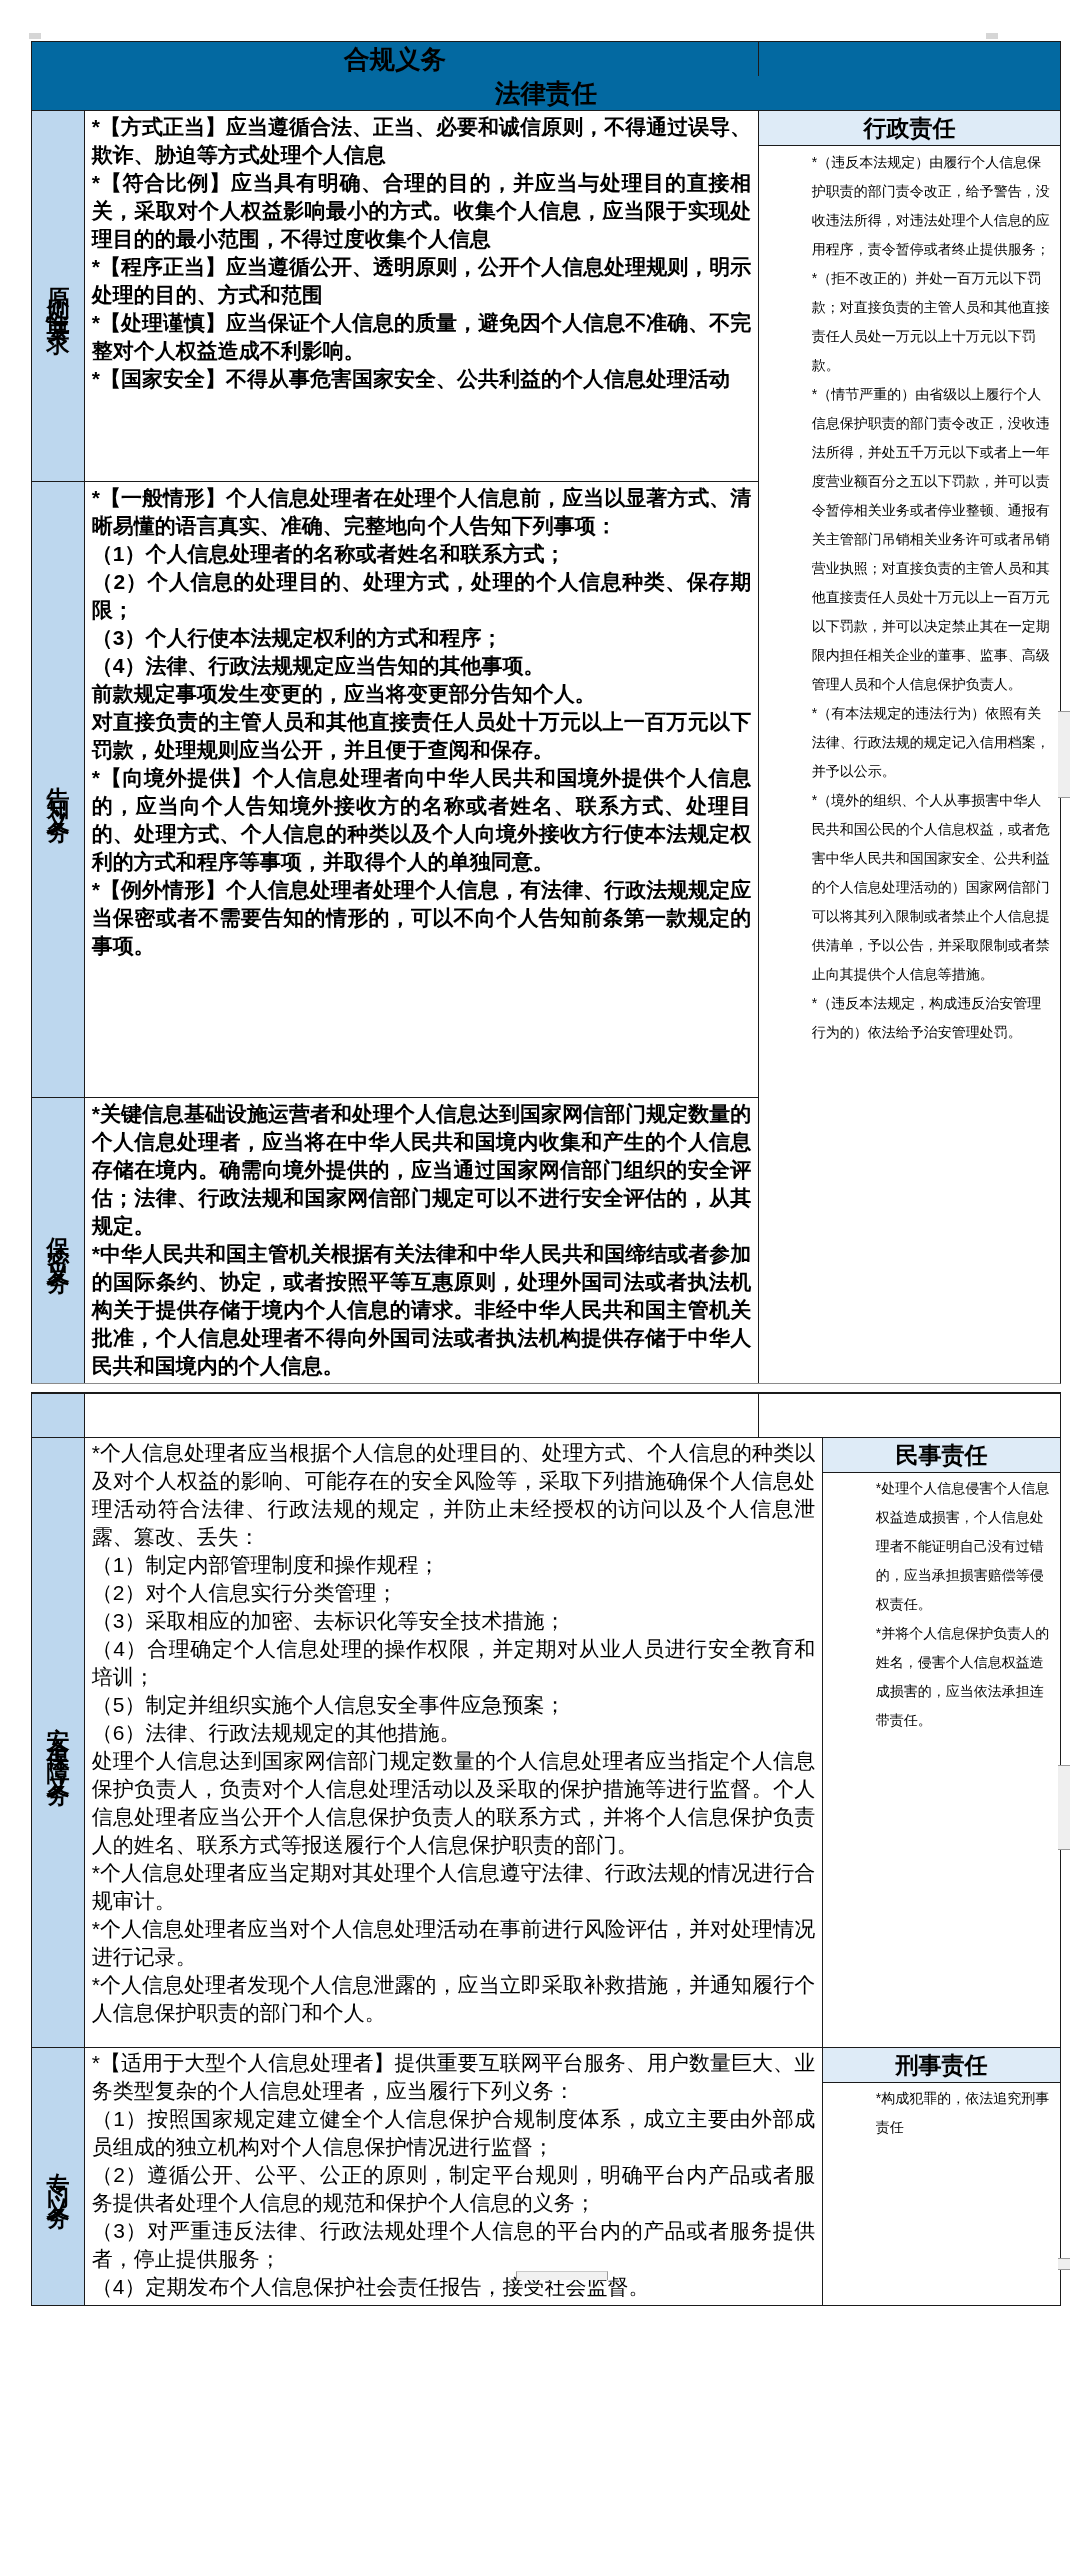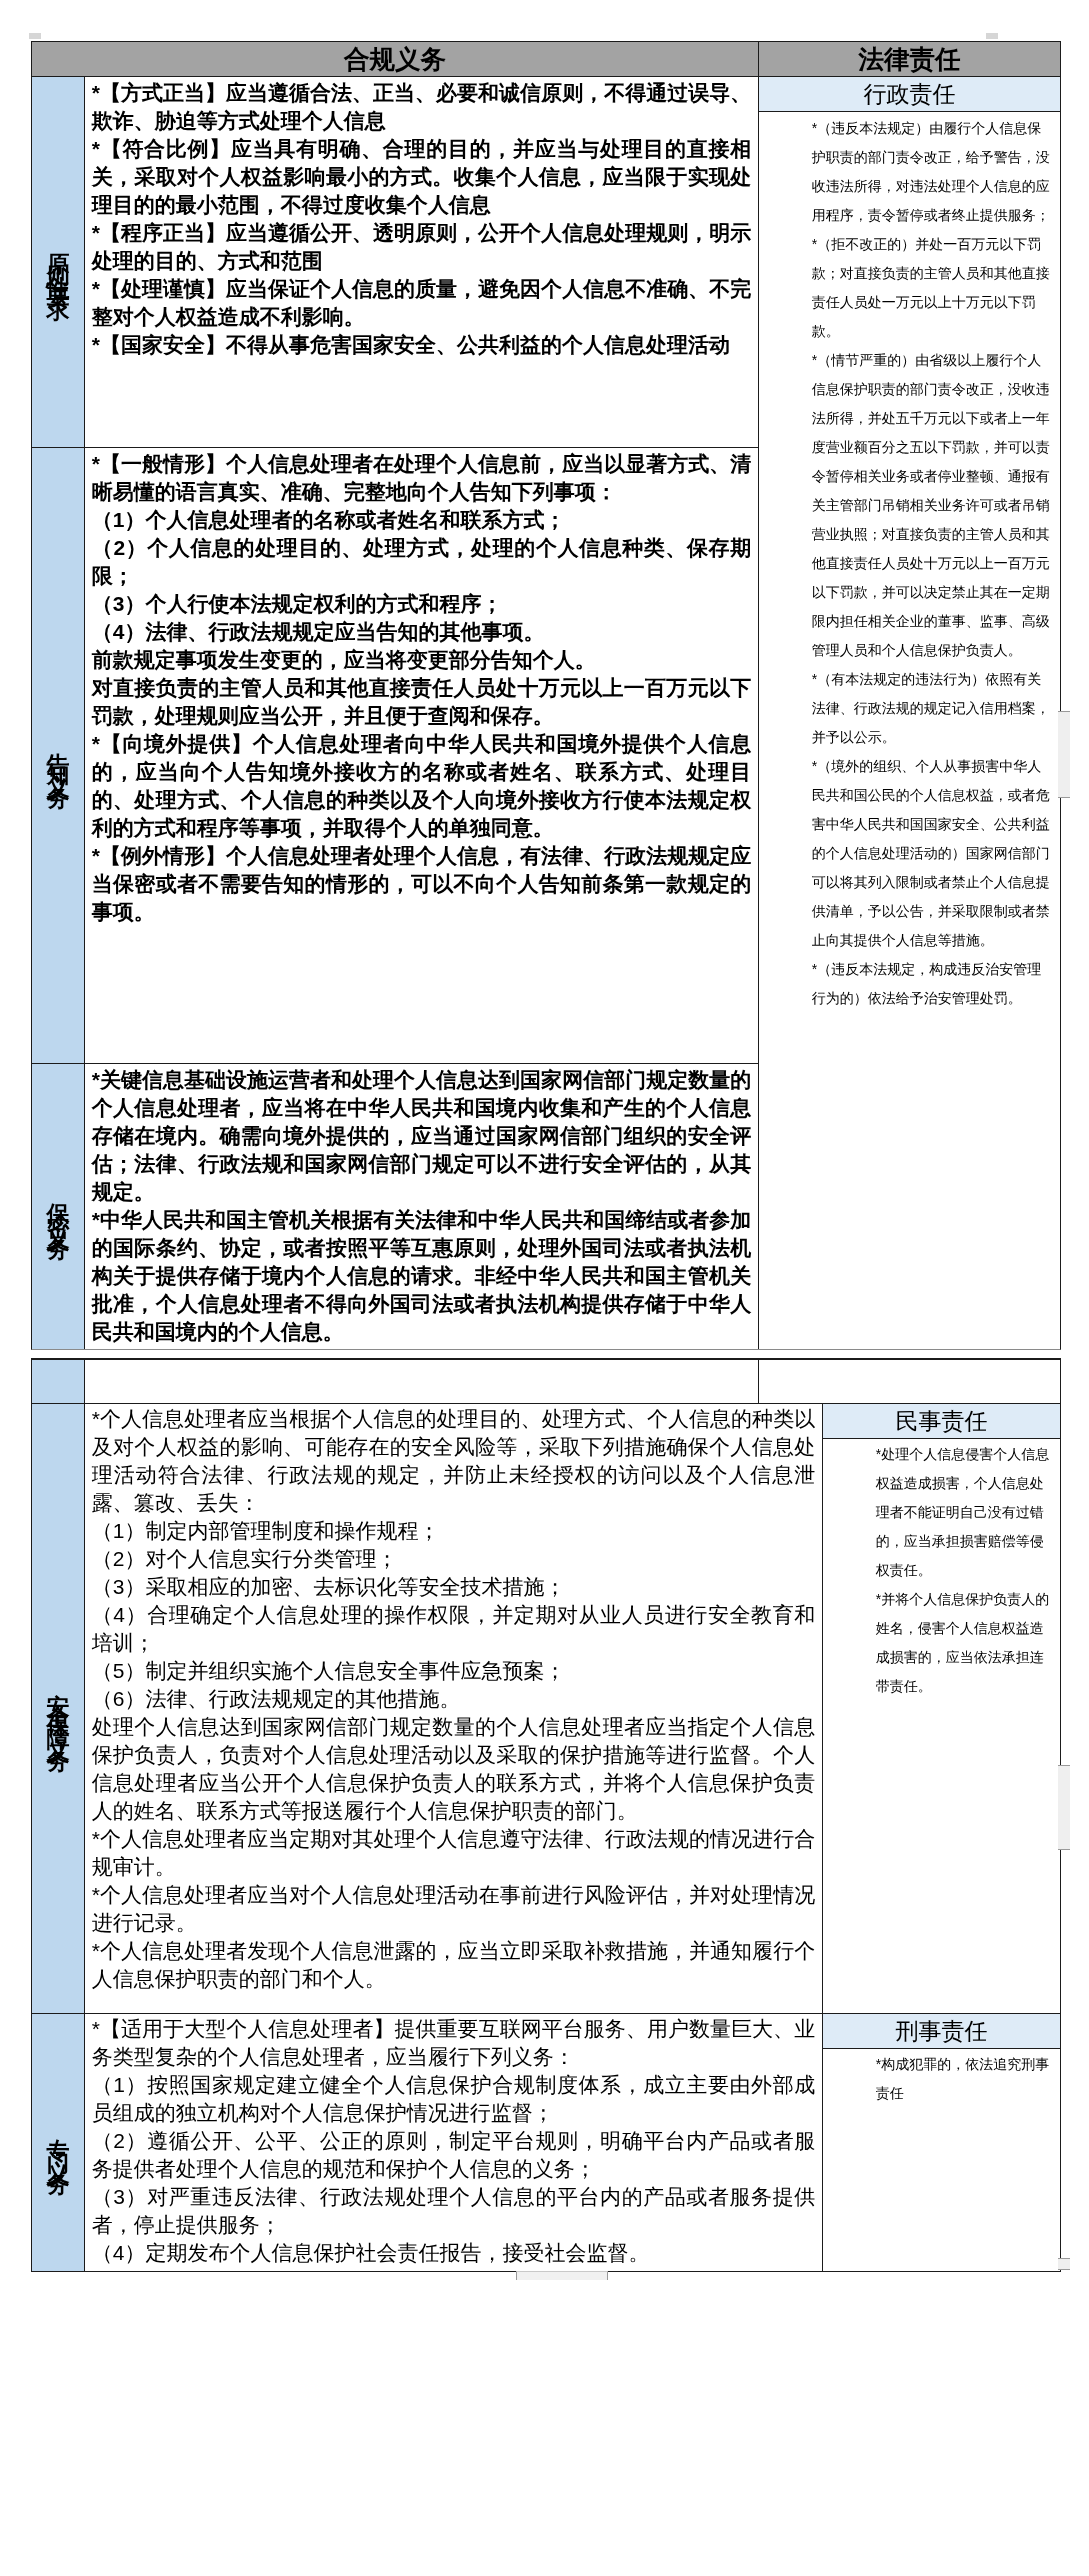--- a/index.html
+++ b/index.html
@@ -10,21 +10,21 @@
   }
   * { box-sizing:border-box; }
 
   .doc { position:absolute; left:31px; top:41px; width:1030px; }
 
   
   .tbl { border:1.7px solid #1b1b1b; background:#fff; }
   .tbl1 { border-bottom:0.8px solid #8a8a8a; }
   .tbl2 { margin-top:7.6px; border-top:2.5px solid #1b1b1b; }
 
-  .hdr-row { display:flex; background:#a3a3a3; border-bottom:1.7px solid #1b1b1b; }
+  .hdr-row { display:flex; background:#0369a1; border-bottom:1.7px solid #1b1b1b;flex-direction:column; }
   .hdr-cell { font-weight:bold; font-size:25.5px; line-height:34px; text-align:center; color:#000; }
   .hdr-compliance { width:727px; border-right:1.7px solid #1b1b1b; }
   .hdr-legal { flex:1; }
 
   .body-flex { display:flex; align-items:stretch; }
   .left-group { width:727px; border-right:1.7px solid #1b1b1b; display:flex; flex-direction:column; }
 
   .band { display:flex; align-items:stretch; }
   .band + .band { border-top:1.7px solid #1b1b1b; }
 
@@ -36,21 +36,21 @@
     writing-mode:vertical-rl; text-orientation:upright;
     font-weight:bold; font-size:23px; letter-spacing:11px; line-height:53px;
   }
 
   .text-cell { flex:1; padding:1.7px 6.8px 3.4px 6.8px; font-size:21px; line-height:28px; }
   .text-cell p { margin:0; text-align:justify;font-weight:bold; }
 
   .right-col { flex:1; display:flex; flex-direction:column; background:#fff; }
   .subhdr {
     background:#deebf7; border-bottom:1.7px solid #1b1b1b;
-    font-weight:normal; font-size:23px; line-height:34px; text-align:center;
+    font-weight:bold; font-size:23px; line-height:34px; text-align:center;
   }
   .right-text { padding:1.7px 6.8px 3.4px 6.8px; font-size:14px; line-height:29px;margin-left:46px; }
   .right-text p { margin:0; }
 
   
   .row-principles   { min-height:370px; }
   .row-notification { min-height:616px; }
   .row-confidential { min-height:280px; }
 
   

